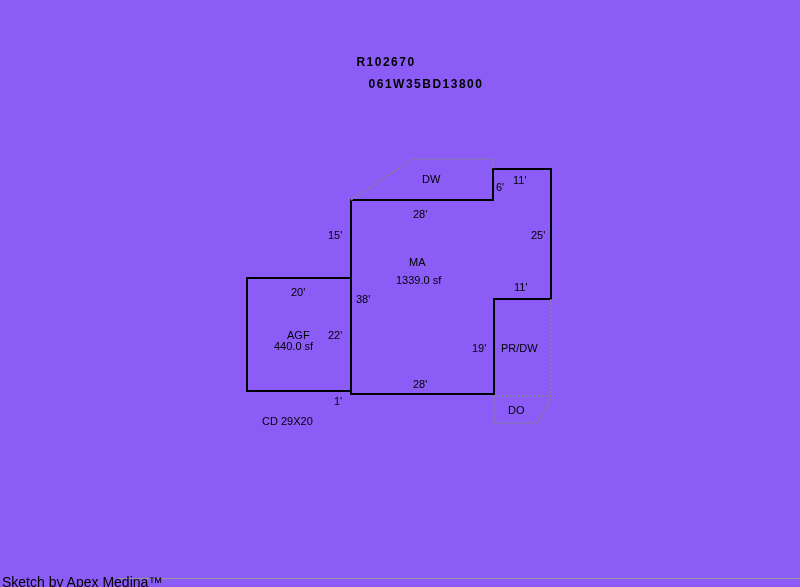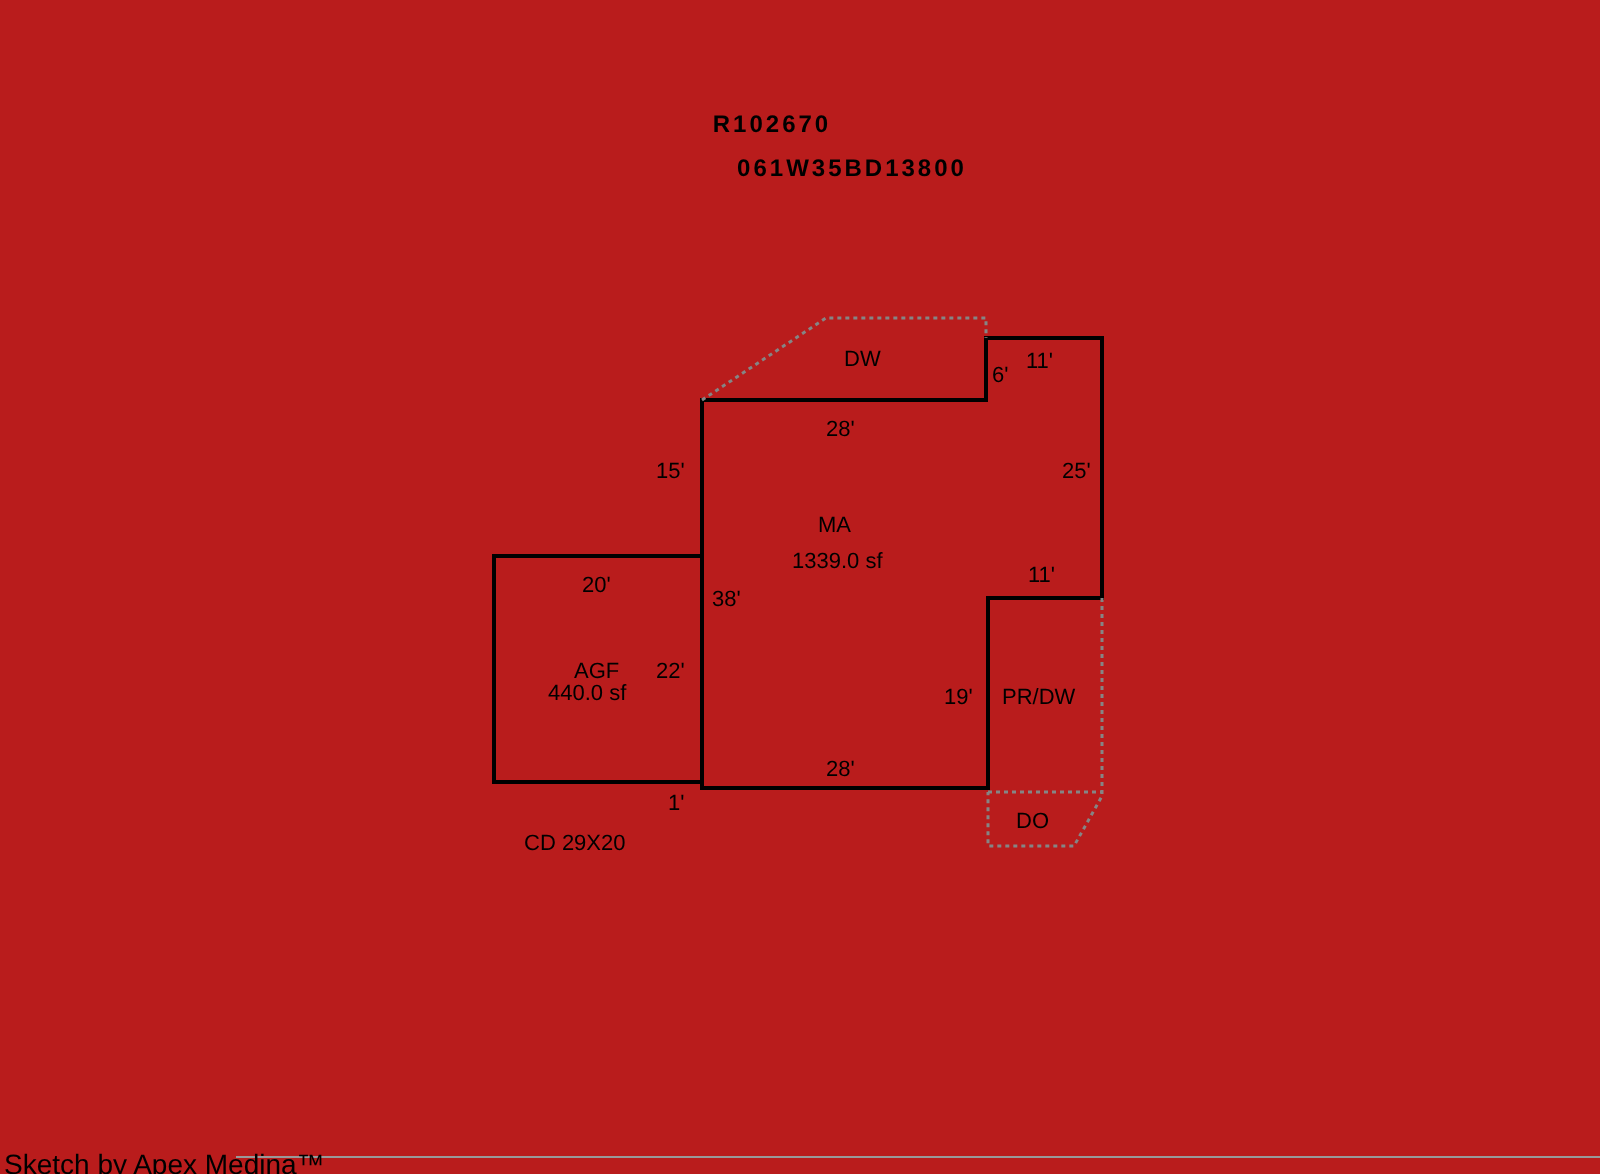--- a/index.html
+++ b/index.html
@@ -1,20 +1,20 @@
 <!DOCTYPE html>
 <html><head>
 <meta charset="utf-8">
 <style>
   html, body { margin: 0; padding: 0; background: #ffffff; }
   #canvas {
     position: relative;
     width: 800px;
     height: 587px;
-    background: #b91c1c;
+    background: #8b5cf6;
     font-family: "Liberation Sans", sans-serif;
     overflow: hidden;
   }
   .title-line {
     position: absolute;
     left: 0;
     width: 772px;
     text-align: center;
     font-size: 12px;
     font-weight: bold;

